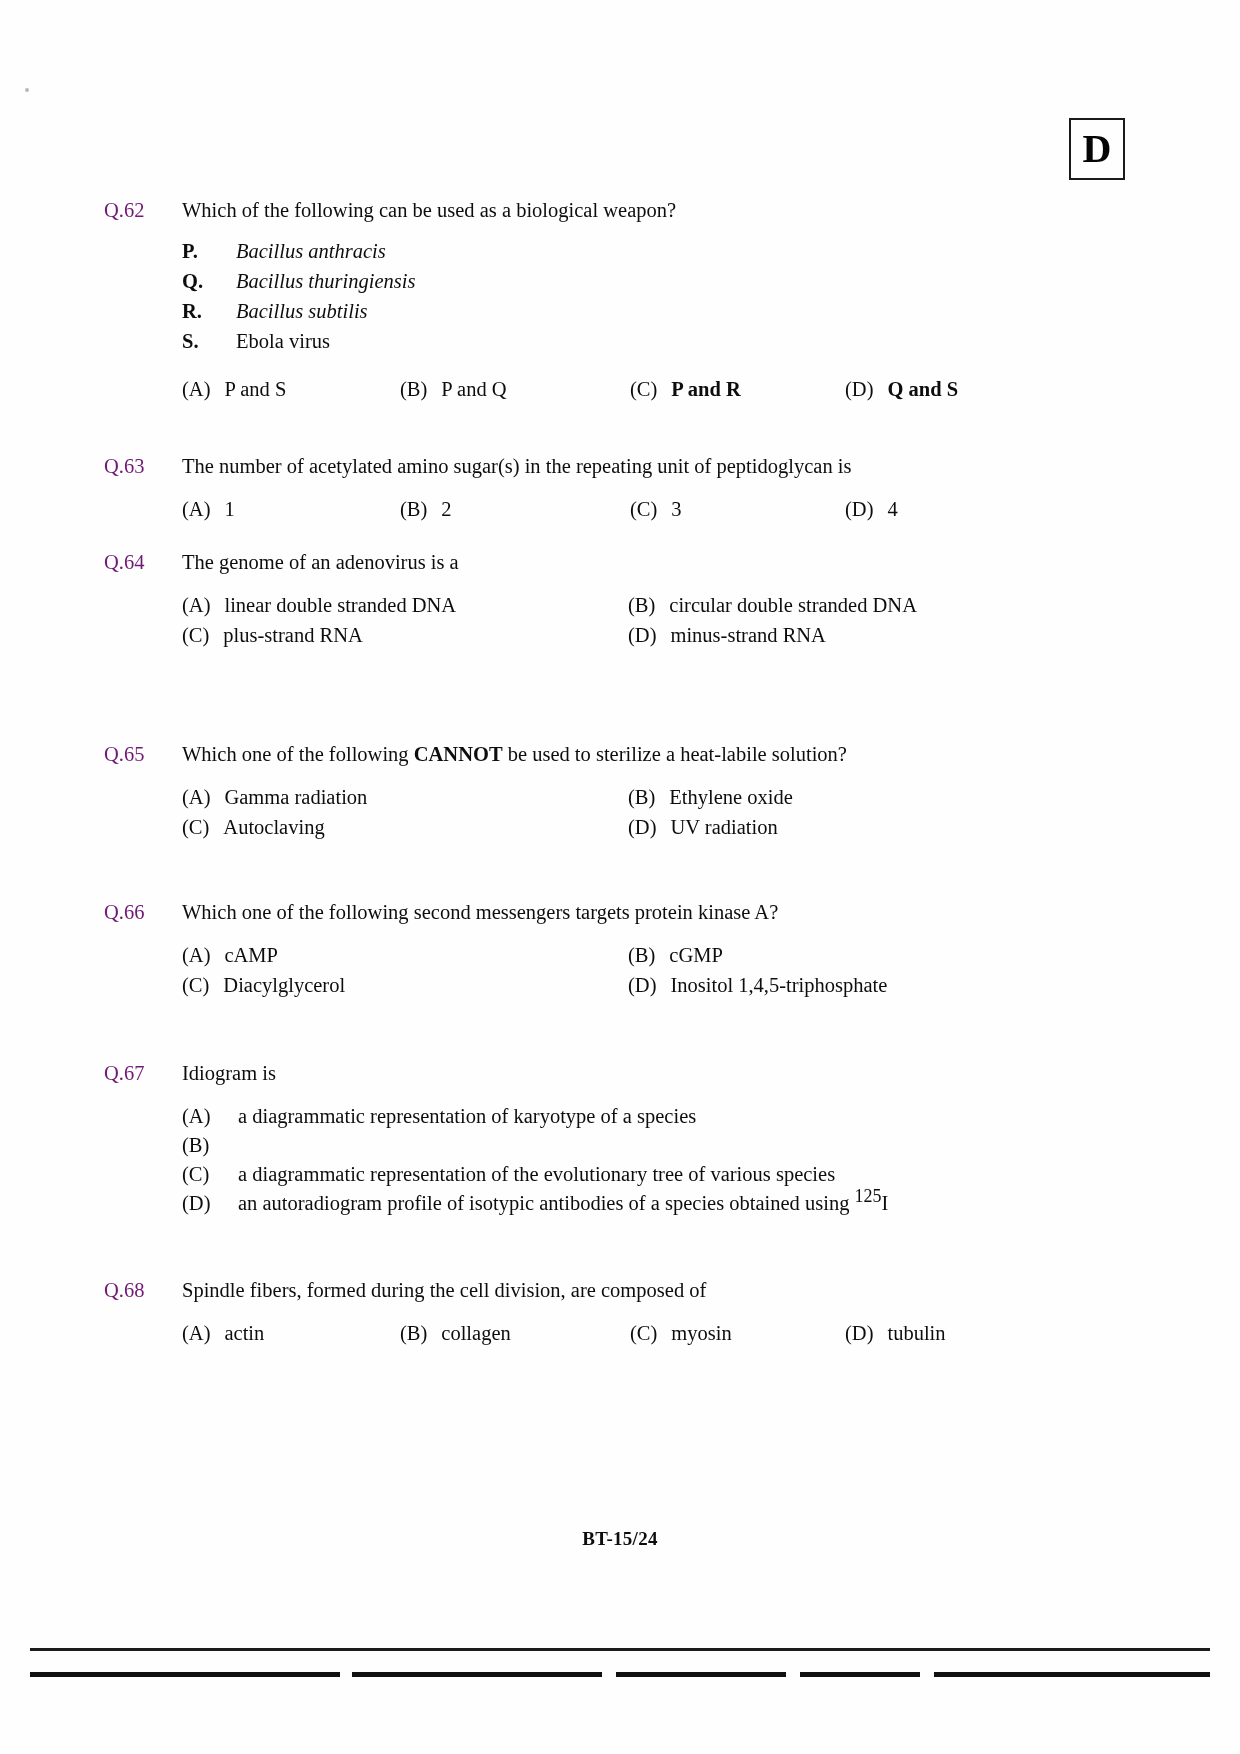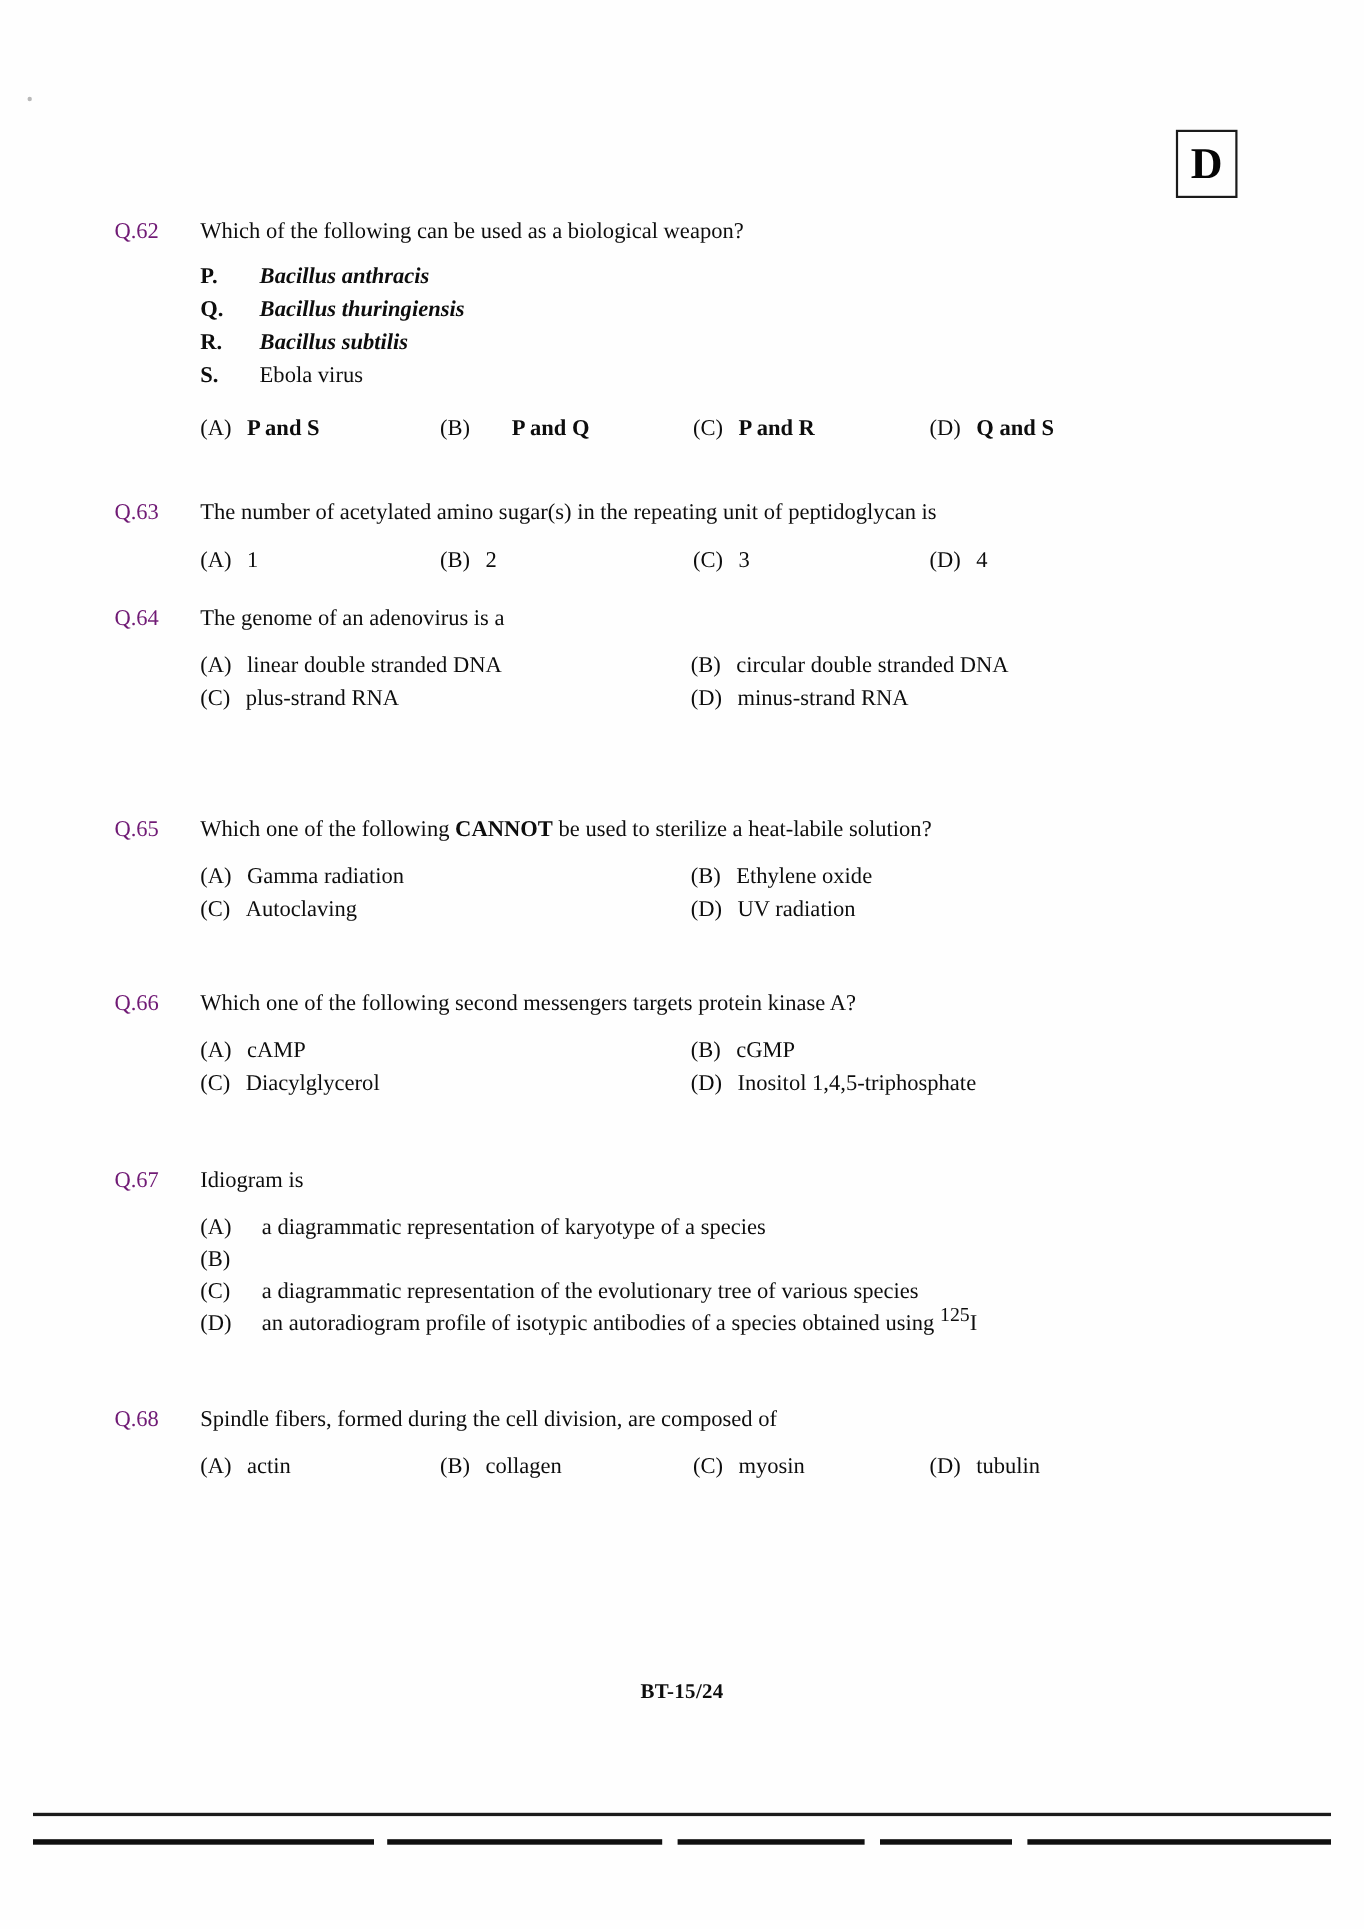--- a/index.html
+++ b/index.html
@@ -107,21 +107,21 @@
     font-size: 20.5px;
     font-weight: bold;
     color: #0d0d0d;
   }
   .stem-val {
     font-size: 20.5px;
     color: #0d0d0d;
   }
   .stem-val.italic {
     font-style: italic;
-    font-weight: bold;
+    font-weight: normal;
   }
 
   
   .opts {
     margin-left: 78px;
   }
   .opts.inline {
     margin-top: 18px;
     display: flex;
     align-items: baseline;
@@ -253,25 +253,25 @@
           <span class="stem-val italic">Bacillus subtilis</span>
         </div>
         <div class="stem-row">
           <span class="stem-key">S.</span>
           <span class="stem-val">Ebola virus</span>
         </div>
       </div>
       <div class="opts inline">
         <div class="opt o1">
           <span class="opt-key">(A)</span>
-          <span class="opt-val" style="font-weight:bold;">P and S</span>
+          <span class="opt-val" style="font-weight:normal;">P and S</span>
         </div>
         <div class="opt o2">
           <span class="opt-key">(B)</span>
-          <span class="opt-val" style="font-weight:bold;margin-left:24px;">P and Q</span>
+          <span class="opt-val" style="font-weight:normal;">P and Q</span>
         </div>
         <div class="opt o3">
           <span class="opt-key">(C)</span>
           <span class="opt-val" style="font-weight:bold;">P and R</span>
         </div>
         <div class="opt o4">
           <span class="opt-key">(D)</span>
           <span class="opt-val" style="font-weight:bold;">Q and S</span>
         </div>
       </div>

